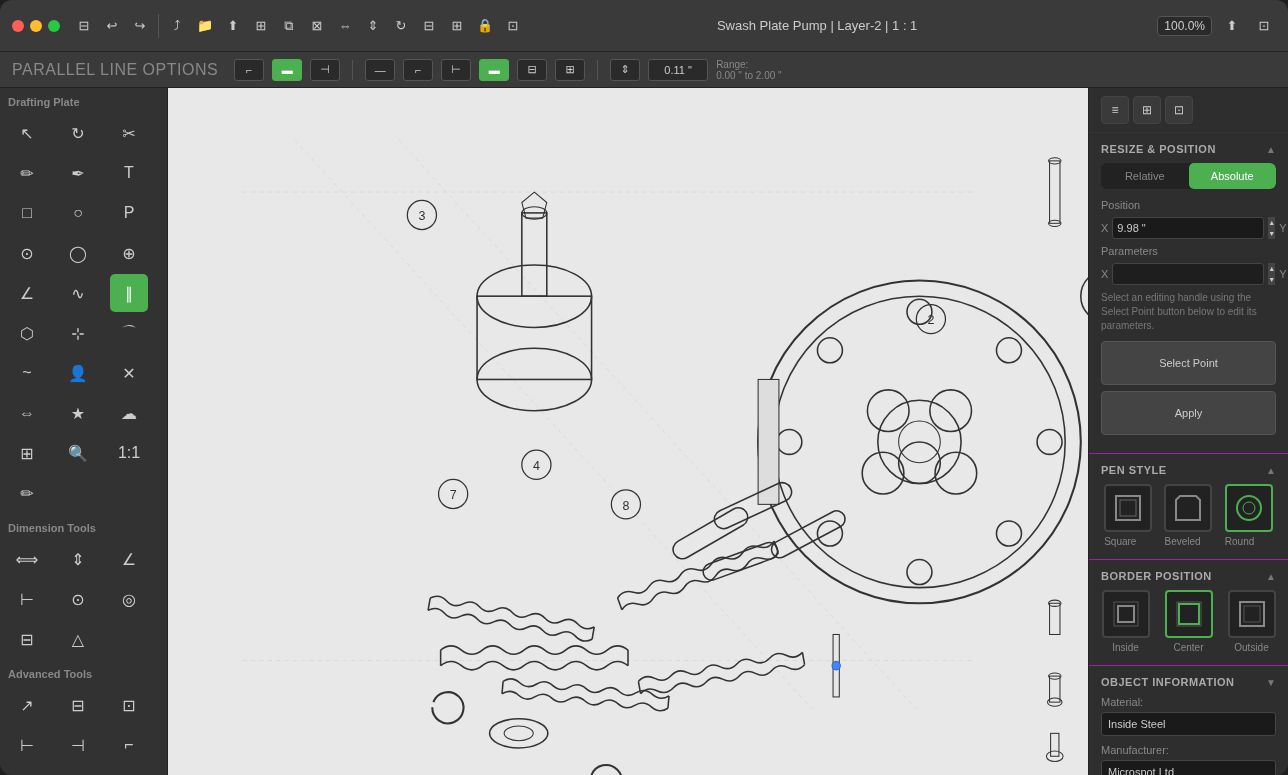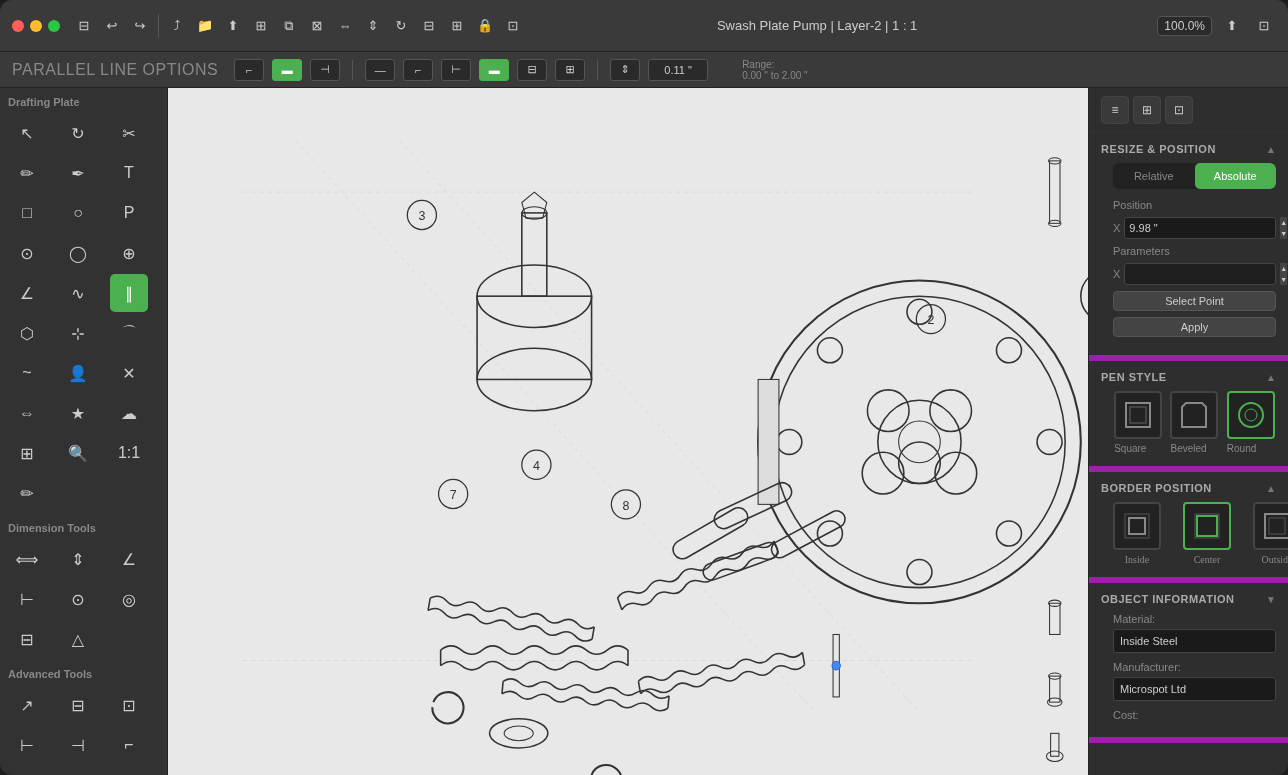--- a/index.html
+++ b/index.html
@@ -165,56 +165,55 @@
       color: #ccc;
       font-size: 11px;
       height: 22px;
       width: 60px;
       padding: 0 4px;
       text-align: center;
     }
     .range-label {
       font-size: 10px;
       color: #888;
-      margin-left: 26px;
     }
 
     
     .right-panel {
       width: 200px;
       background: #2e2e2e;
       border-left: 1px solid #222;
       display: flex;
       flex-direction: column;
       overflow-y: auto;
       flex-shrink: 0;
     }
 
     .panel-section {
-      border-bottom: 6px solid #a21caf;
+      border-bottom: 1px solid #a21caf;
     }
     .panel-section-header {
       display: flex;
       align-items: center;
       justify-content: space-between;
       padding: 10px 12px 8px 12px;
     }
     .panel-section-title {
       font-size: 11px;
       color: #aaa;
       font-weight: 600;
       text-transform: uppercase;
       letter-spacing: 0.5px;
     }
     .panel-collapse-icon {
       color: #777;
       font-size: 10px;
     }
     .panel-content {
-      padding: 0 12px 12px 24px;
+      padding: 0 12px 12px 12px;
     }
 
     
     .toggle-group {
       display: flex;
       background: #222;
       border-radius: 6px;
       overflow: hidden;
       margin-bottom: 10px;
     }
@@ -280,21 +279,21 @@
 
     .panel-text-note {
       font-size: 10px;
       color: #777;
       line-height: 1.4;
       margin-bottom: 8px;
     }
 
     .panel-btn {
       width: 100%;
-      height: 20px;
+      height: 44px;
       background: #444;
       border: 1px solid #555;
       border-radius: 4px;
       color: #ccc;
       font-size: 11px;
       cursor: pointer;
       margin-bottom: 6px;
     }
 
     
@@ -324,23 +323,22 @@
       border-color: #4caf50;
     }
     .pen-label {
       font-size: 10px;
       color: #888;
     }
 
     
     .border-grid {
       display: flex;
-      gap: 22px;
-      justify-content: space-between;
-      font-family: Liberation Serif, serif;
+      gap: 15px;
+      justify-content: center;
     }
     .border-option {
       display: flex;
       flex-direction: column;
       align-items: center;
       gap: 4px;
       cursor: pointer;
     }
     .border-icon {
       width: 48px;
@@ -771,20 +769,21 @@
             <span class="field-label">X</span>
             <input class="field-input" style="background: rgb(30, 30, 30);">
             <div class="field-stepper">
               <button class="stepper-btn">▲</button>
               <button class="stepper-btn">▼</button>
             </div>
             <span class="field-label">Y</span>
 
           </div>
 
+          <div class="panel-text-note">Select an editing handle using the Select Point button below to edit its parameters.</div>
 
           <button class="panel-btn">Select Point</button>
           <button class="panel-btn">Apply</button>
         </div>
       </div>
 
       <div class="panel-section">
         <div class="panel-section-header">
           <span class="panel-section-title">PEN STYLE</span>
           <span class="panel-collapse-icon">▲</span>

